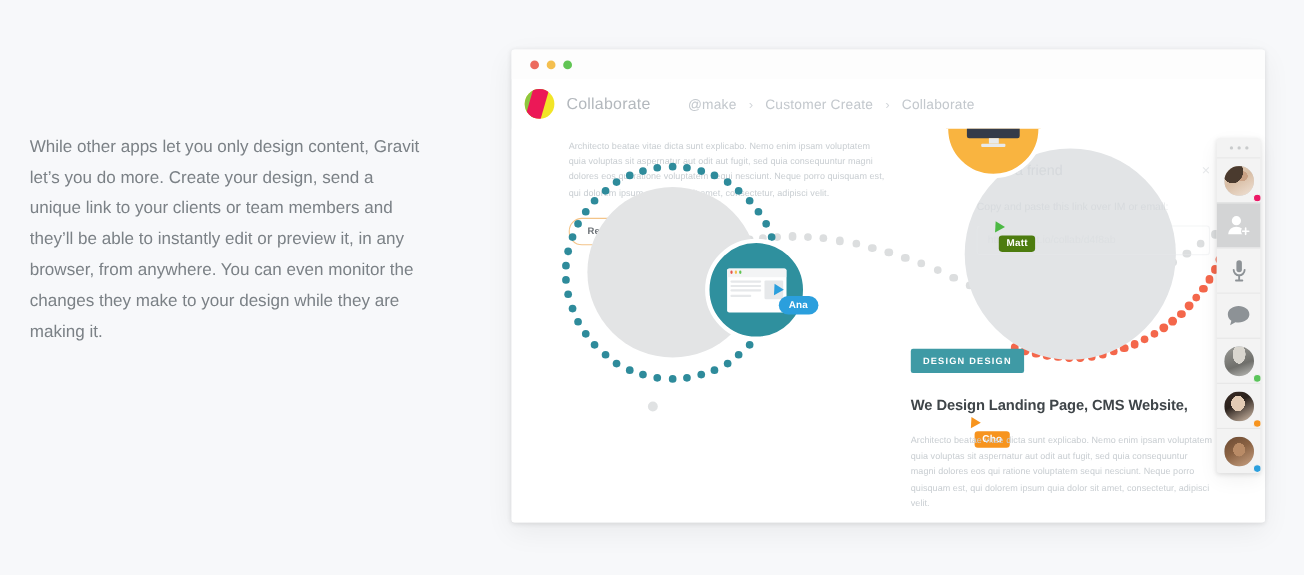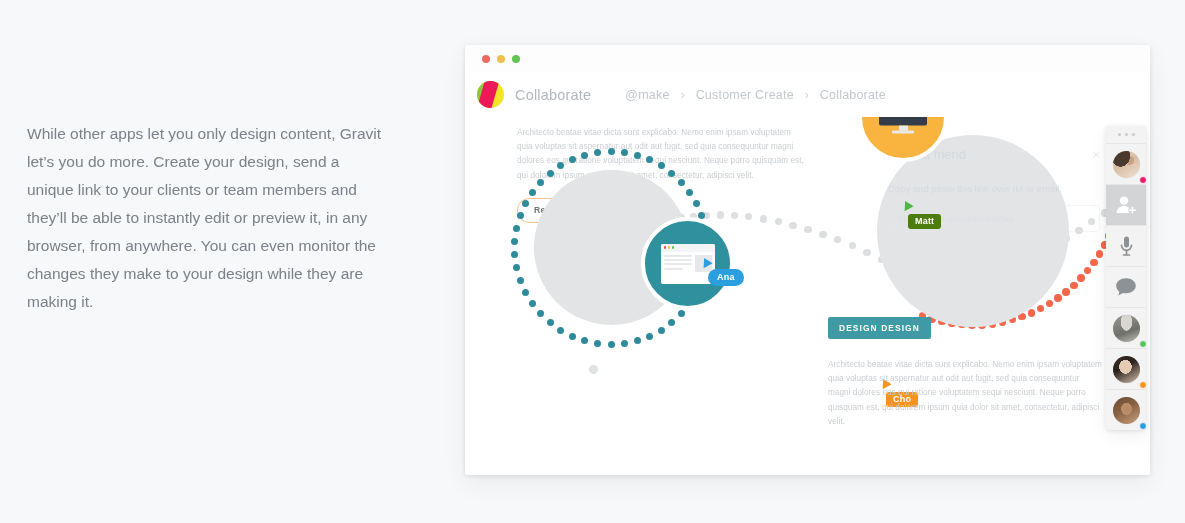--- a/index.html
+++ b/index.html
@@ -448,20 +448,21 @@
       <div class="ptr ptr-ana"></div>
       <div class="cursor-badge badge-ana">Ana</div>
       <div class="ptr ptr-matt"></div>
       <div class="cursor-badge badge-matt">Matt</div>
       <div class="ptr ptr-cho"></div>
       <div class="cursor-badge badge-cho">Cho</div>
 
       <div class="rc">
         <span class="badge-website">DESIGN DESIGN</span>
         <div class="rc-title">
+          <div>We Design Landing Page, CMS Website,</div>
         </div>
         <p class="lorem rc-lorem">Architecto beatae vitae dicta sunt explicabo. Nemo enim ipsam voluptatem quia voluptas sit aspernatur aut odit aut fugit, sed quia consequuntur magni dolores eos qui ratione voluptatem sequi nesciunt. Neque porro quisquam est, qui dolorem ipsum quia dolor sit amet, consectetur, adipisci velit.</p>
         
       </div>
 
     </div>
   </div>
 
   <div class="people">
     <div class="people-head">

